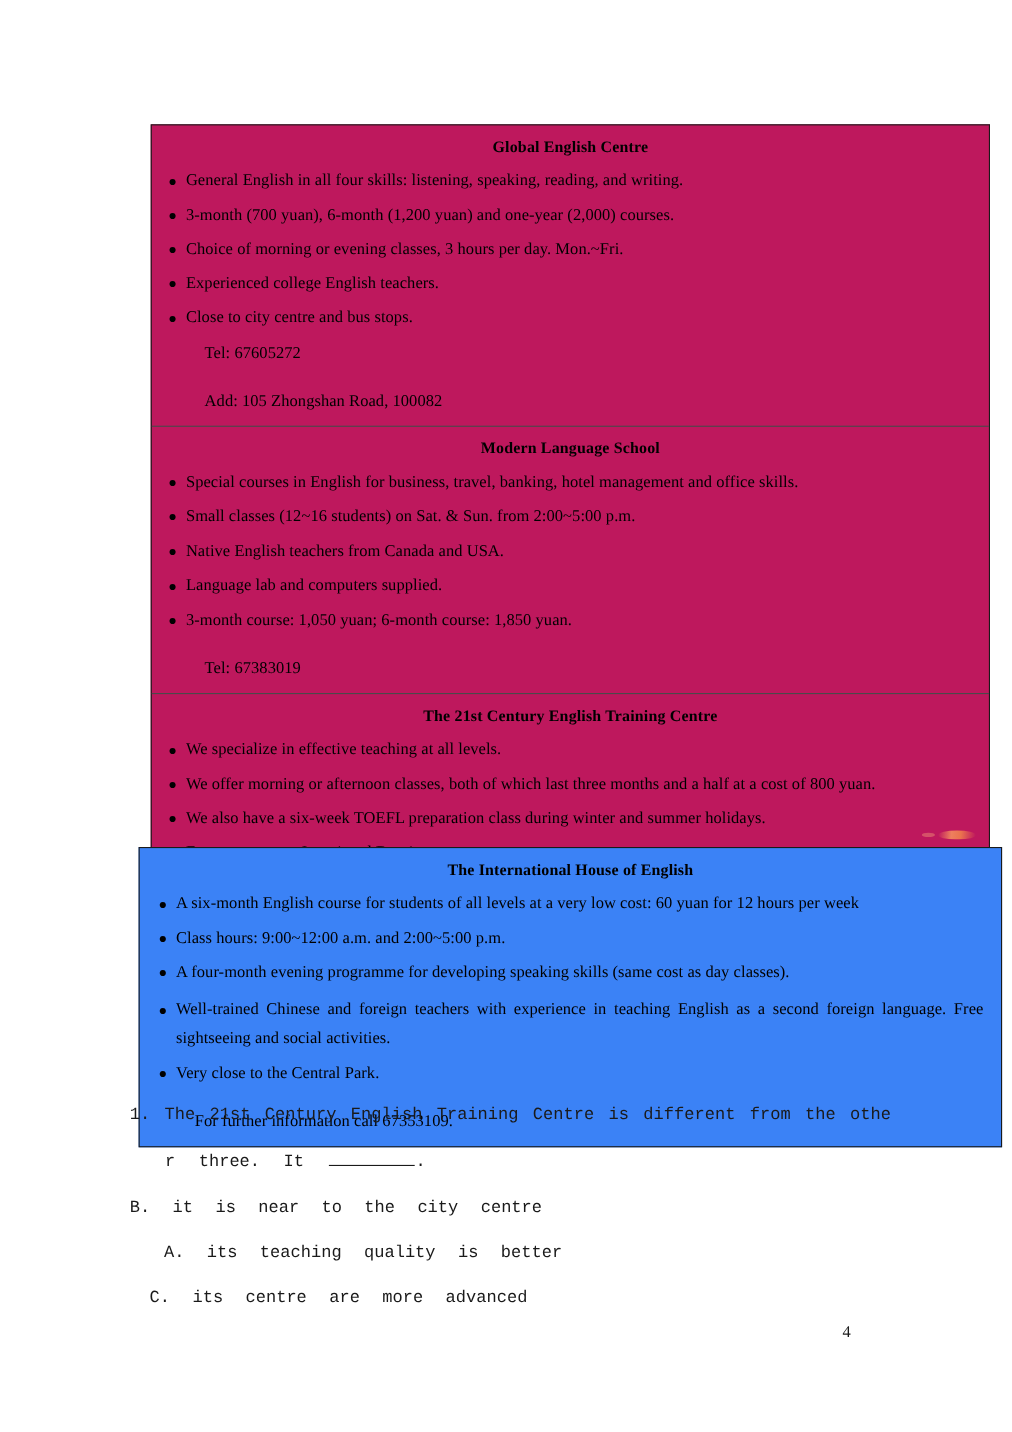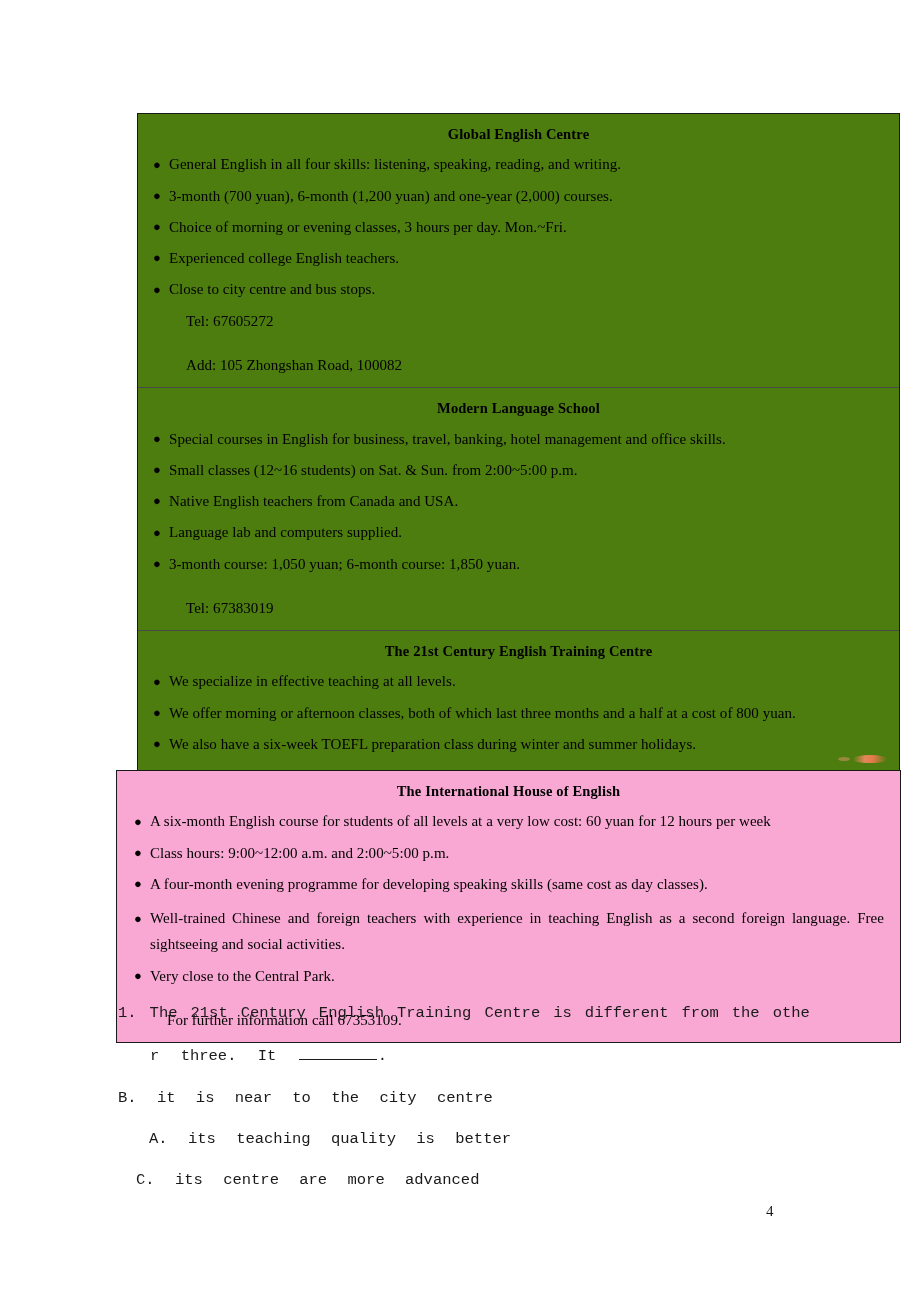--- a/index.html
+++ b/index.html
@@ -24,38 +24,38 @@
   }
 
   
   .adv-table {
     position: absolute;
     left: 137px;
     top: 113px;
     width: 763px;
     border: 1.6px solid #1a1a1a;
     box-sizing: border-box;
-    background: #4d7c0f;
+    background: #be185d;
   }
   .adv-cell {
     box-sizing: border-box;
     padding: 8px 14px 10px 14px;
     border-bottom: 1.1px solid #4a4a4a;
   }
   .adv-cell.last { border-bottom: none; }
 
   
   .adv-box {
     position: absolute;
-    left: 116px;
+    left: 126px;
     top: 770px;
     width: 785px;
     border: 1.6px solid #1a1a1a;
     box-sizing: border-box;
-    background: #f9a8d4;
+    background: #3b82f6;
     padding: 8px 16px 10px 16px;
   }
 
   .adv-title {
     text-align: center;
     font-weight: bold;
     font-size: 14.5px;
     letter-spacing: 0.15px;
     margin: 4px 0 12px 0;
     line-height: 1.2;

